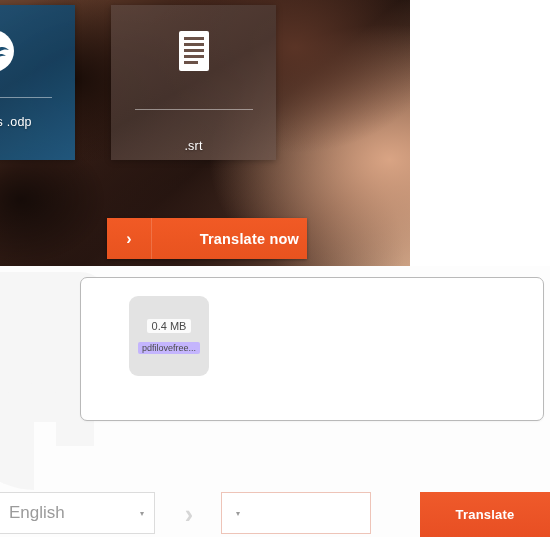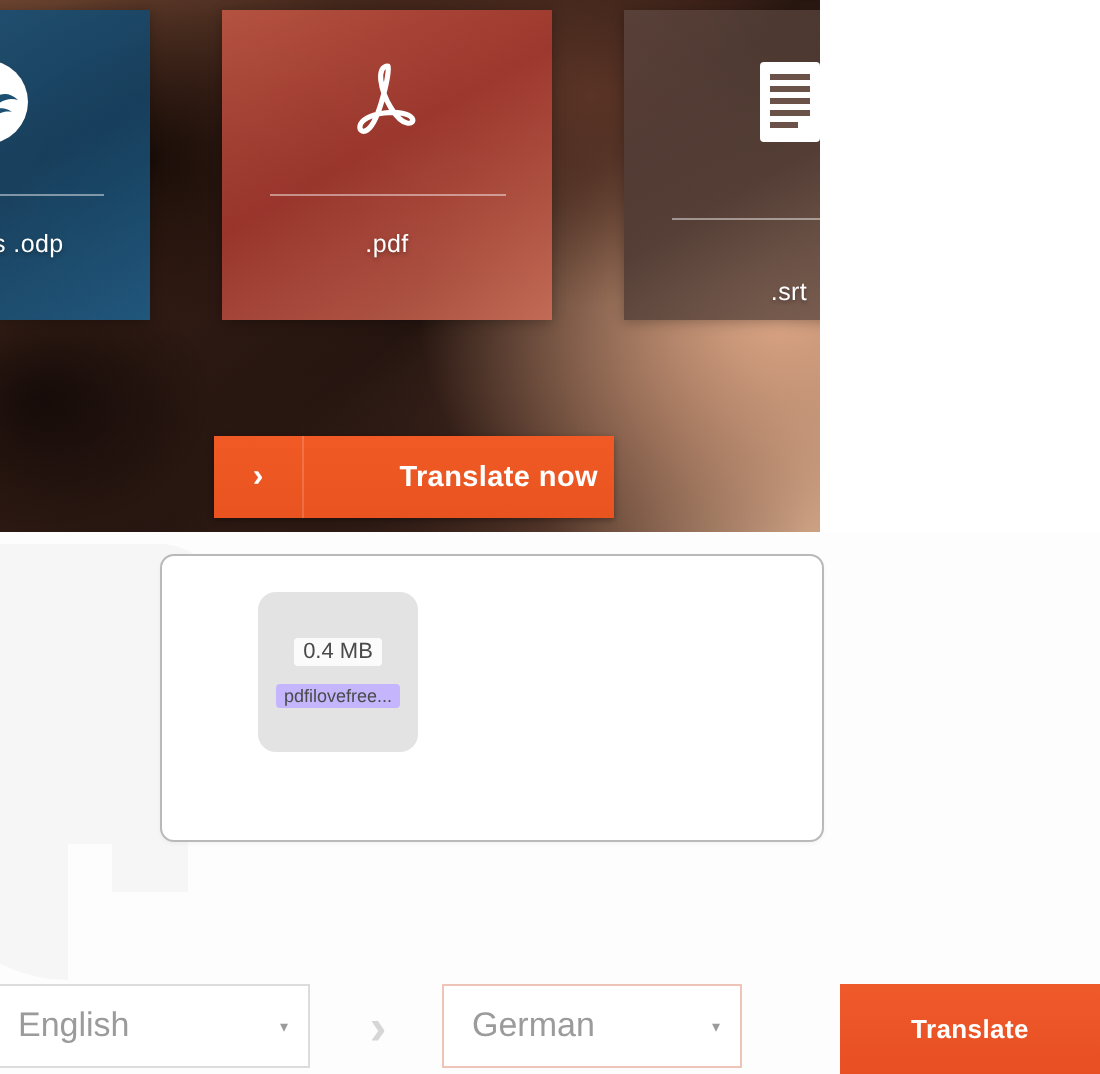--- a/index.html
+++ b/index.html
@@ -79,21 +79,21 @@
   }
   .watermark {
     position:absolute; left:-48px; top:0px;
     width:230px; height:230px;
     opacity:.55;
     pointer-events:none;
   }
 
   .dropzone {
     position:absolute; left:80px; top:11px;
-    width:332px; height:144px;
+    width:464px; height:144px;
     background:#fff;
     border:1px solid #b9b9b9;
     border-radius:7px;
     box-shadow:0 1px 2px rgba(0,0,0,.04);
   }
   .filetile {
     position:absolute; left:48px; top:18px;
     width:80px; height:80px;
     background:#e3e3e3;
     border-radius:9px;
@@ -163,31 +163,20 @@
           <svg width="46" height="46" viewBox="0 0 46 46">
             <circle cx="23" cy="23" r="21" fill="#ffffff"></circle>
             <path d="M7 22 C13 16, 19 20, 23 24 C27 20, 33 16, 39 22 C33 20, 28 24, 23 29 C18 24, 13 20, 7 22 Z" fill="#1c4f72"></path>
             <path d="M10 28 C15 24, 20 27, 23 30 C26 27, 31 24, 36 28 C31 27, 27 30, 23 33 C19 30, 15 27, 10 28 Z" fill="#1c4f72"></path>
           </svg>
         </div>
         <div class="card-rule"></div>
         <div class="card-label">.odt  .ods  .odp</div>
       </div>
 
-      <div class="card red">
-        <div class="card-icon">
-          <svg width="54" height="54" viewBox="0 0 54 54">
-            <g fill="none" stroke="#ffffff" stroke-width="2.6" stroke-linecap="round" stroke-linejoin="round">
-              <path d="M27 9 C24 9 23 12 23.4 16 C24 21 26 26 28.5 30 C31 34 34 37 36.5 37.5 C39 38 40 36.5 39 35 C37.6 33 32 31.5 25 32.5 C18 33.5 13.5 36 13 39 C12.6 41.3 14.6 42.4 16.6 41 C19.5 39 22.5 32 24.6 24 C26.3 17.6 27.6 12 27 9 Z"></path>
-            </g>
-          </svg>
-        </div>
-        <div class="card-rule"></div>
-        <div class="card-label">.pdf</div>
-      </div>
 
       <div class="card brown">
         <div class="card-icon">
           <svg width="34" height="44" viewBox="0 0 34 44">
             <rect x="2" y="2" width="30" height="40" rx="2" fill="#ffffff"></rect>
             <g fill="#6b5248">
               <rect x="7" y="8" width="20" height="3"></rect>
               <rect x="7" y="14" width="20" height="3"></rect>
               <rect x="7" y="20" width="20" height="3"></rect>
               <rect x="7" y="26" width="20" height="3"></rect>
@@ -231,20 +220,19 @@
   <div class="controls">
 
     <div class="select src">
       <div class="sel-val">English</div>
       <div class="sel-caret">▾</div>
     </div>
 
     <div class="arrow">›</div>
 
     <div class="select dst">
-      <div class="sel-val">German</div>
       <div class="sel-caret">▾</div>
     </div>
 
     <div class="translate-btn">Translate</div>
   </div>
 
 </div>
 
 </body></html>

